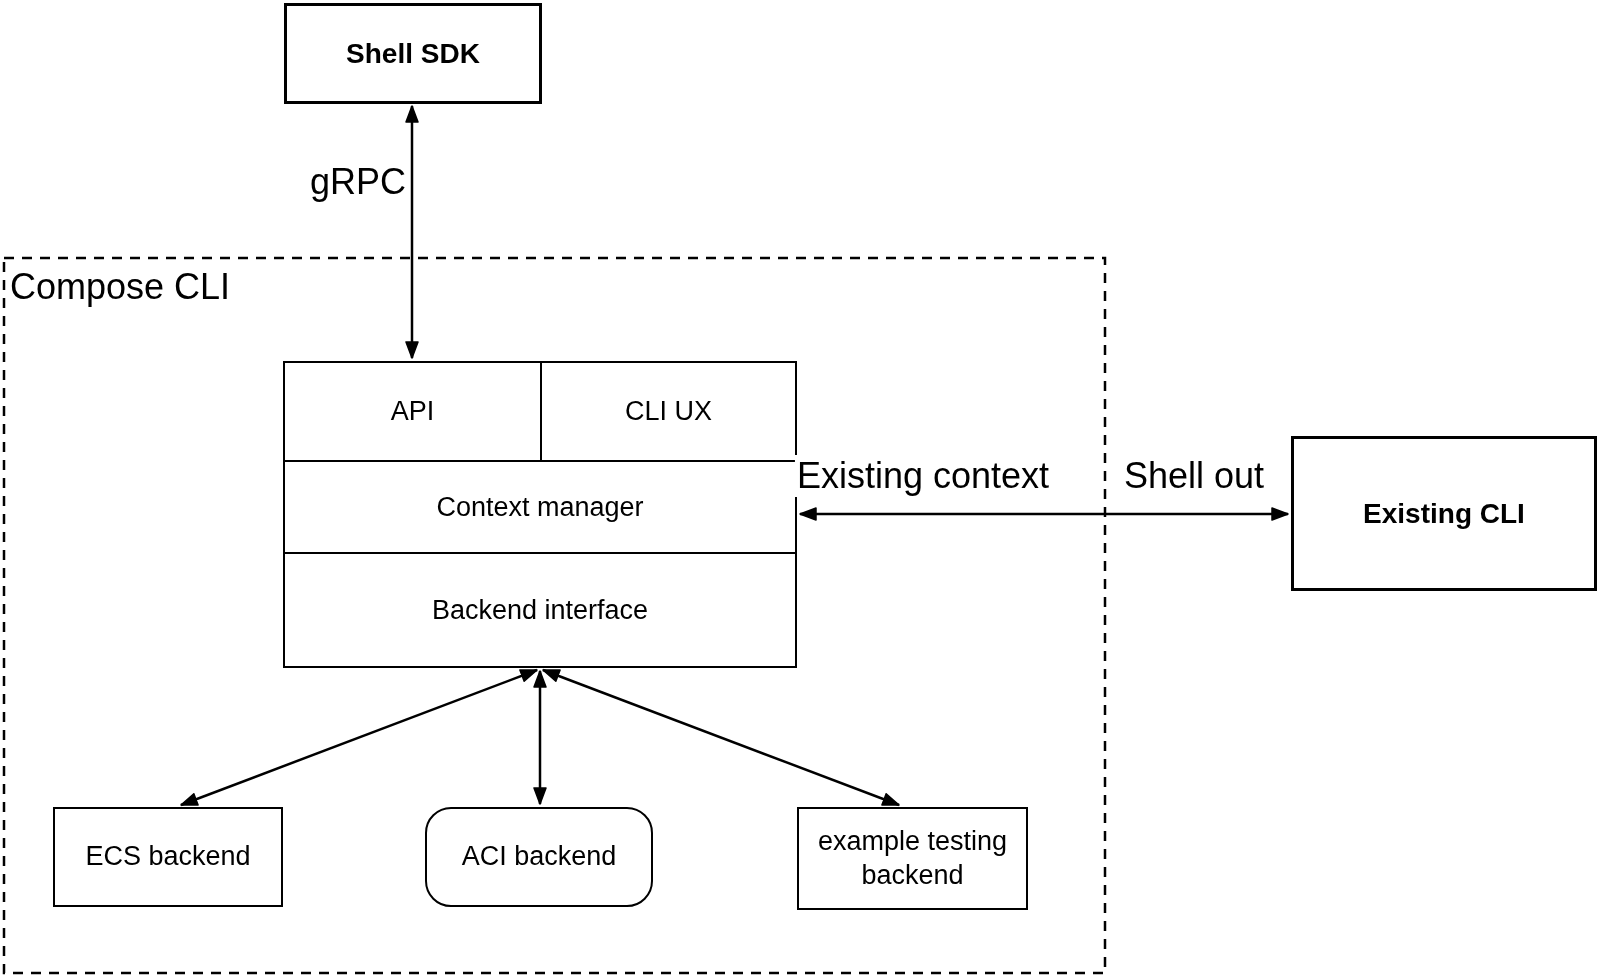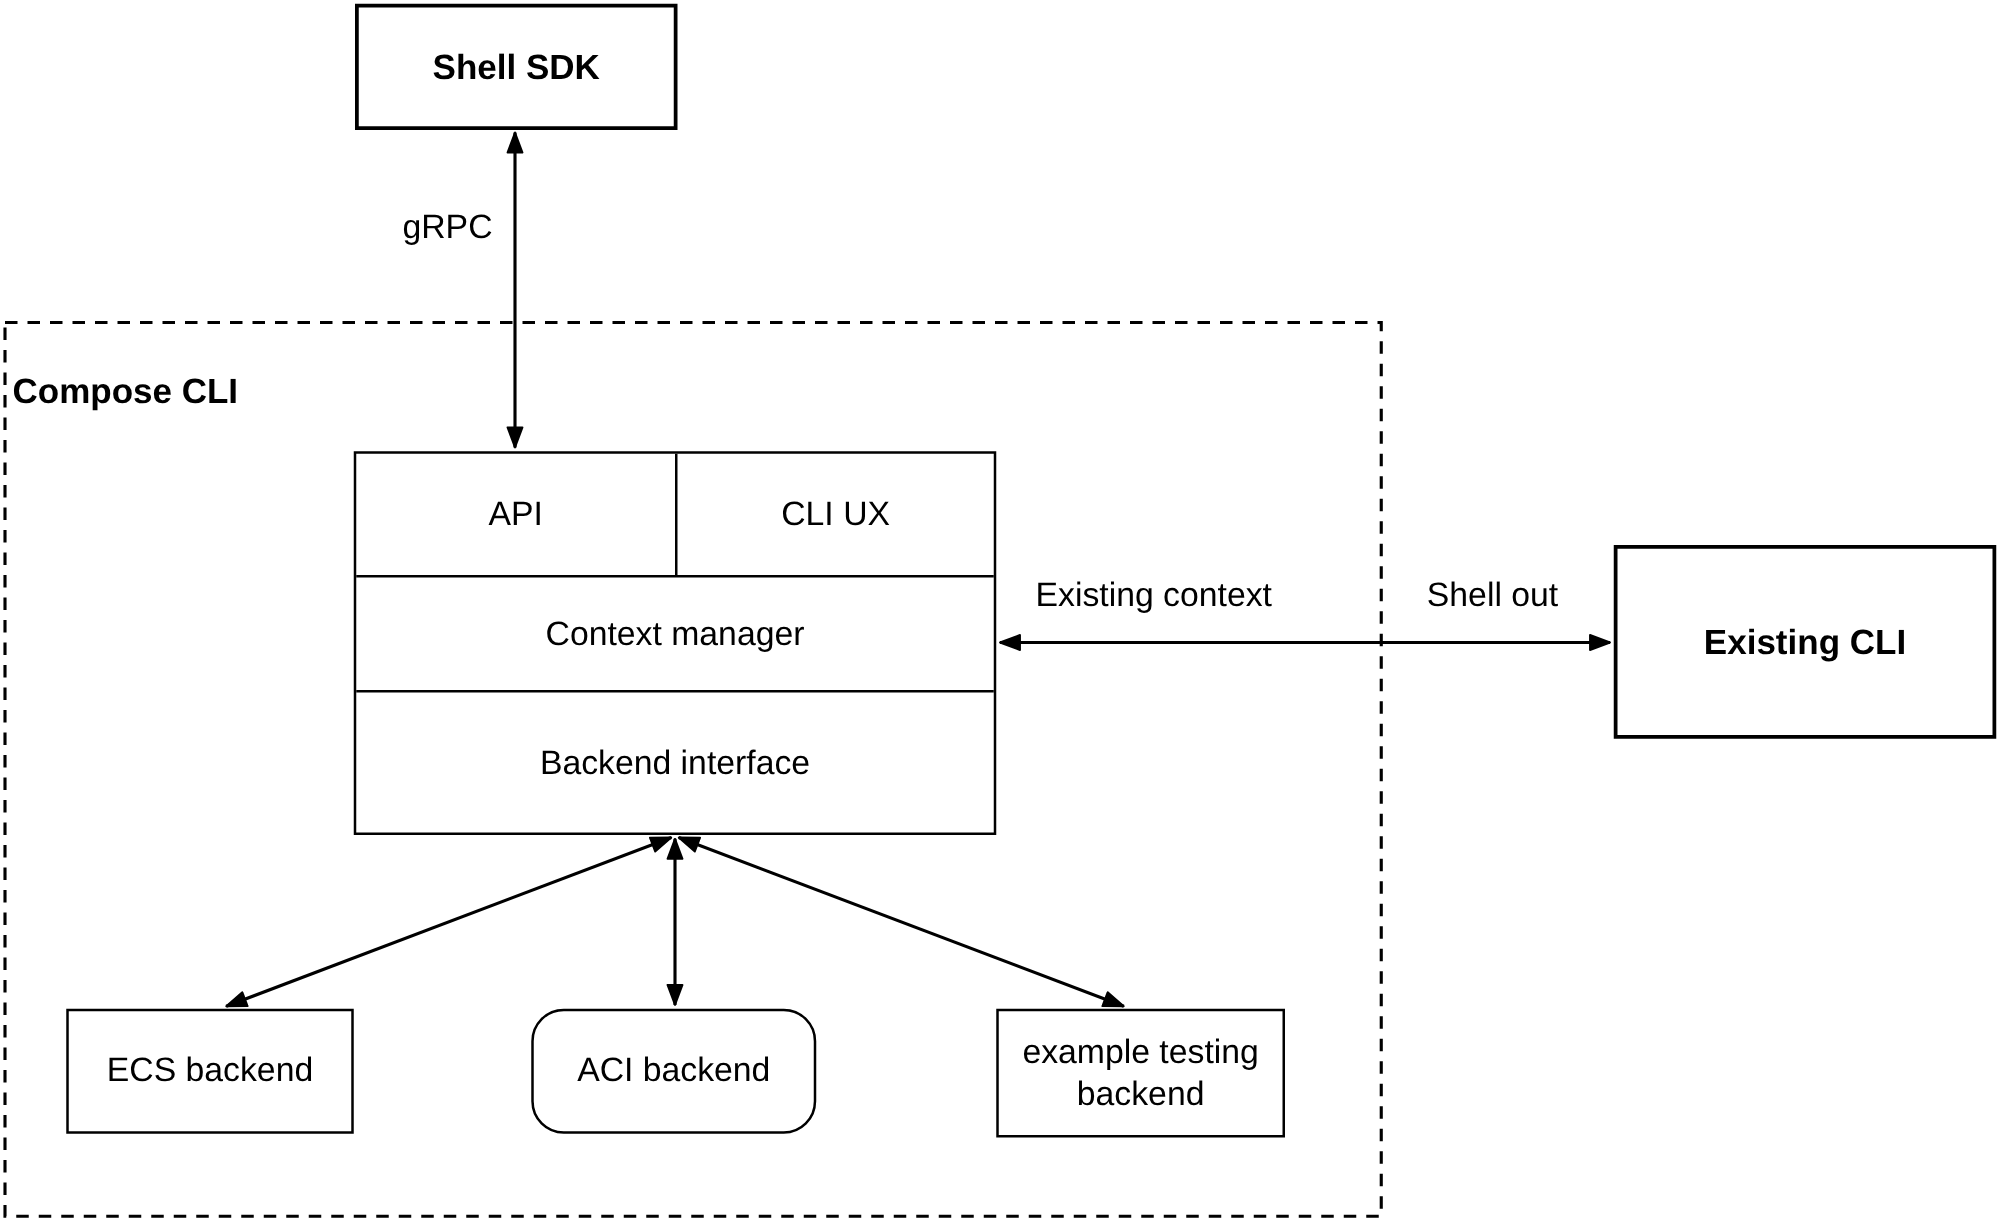--- a/index.html
+++ b/index.html
@@ -33,24 +33,23 @@
   .box.thick { border-width: 3px; }
   .box.bold { font-weight: bold; font-size: 28px; }
 
   
   #node-sdk { left: 284px; top: 3px; width: 258px; height: 101px; }
 
   
   #compose-cli-label {
     position: absolute;
     left: 10px; top: 266px;
-    font-size: 28px;
-    font-weight: bold;
+    font-size: 36px;
+    font-weight: normal;
     white-space: nowrap;
-    margin-top: 31px;
   }
 
   
   #stack {
     position: absolute;
     left: 283px; top: 361px;
     width: 514px; height: 307px;
     background: #ffffff;
     border: 2px solid #000000;
     display: flex;
@@ -82,21 +81,21 @@
 
   
   #ecs-backend { left: 53px; top: 807px; width: 230px; height: 100px; }
   #aci-backend { left: 425px; top: 807px; width: 228px; height: 100px; border-radius: 26px; }
   #example-backend { left: 797px; top: 807px; width: 231px; height: 103px; padding: 0 8px; }
 
   
   .edge-label {
     position: absolute;
     transform: translate(-50%, -50%);
-    font-size: 27px;
+    font-size: 36px;
     white-space: nowrap;
     background: #ffffff;
     padding: 0 2px;
   }
   #label-grpc { left: 358px; top: 182px; }
   #label-existing-context { left: 923px; top: 476px; }
   #label-shell-out { left: 1194px; top: 476px; }
 </style>
 </head>
 <body>

